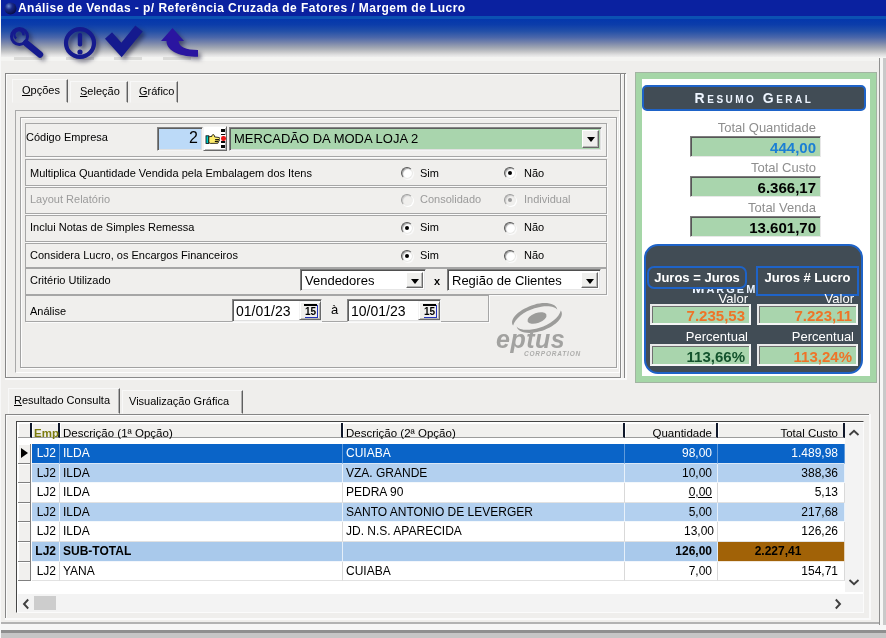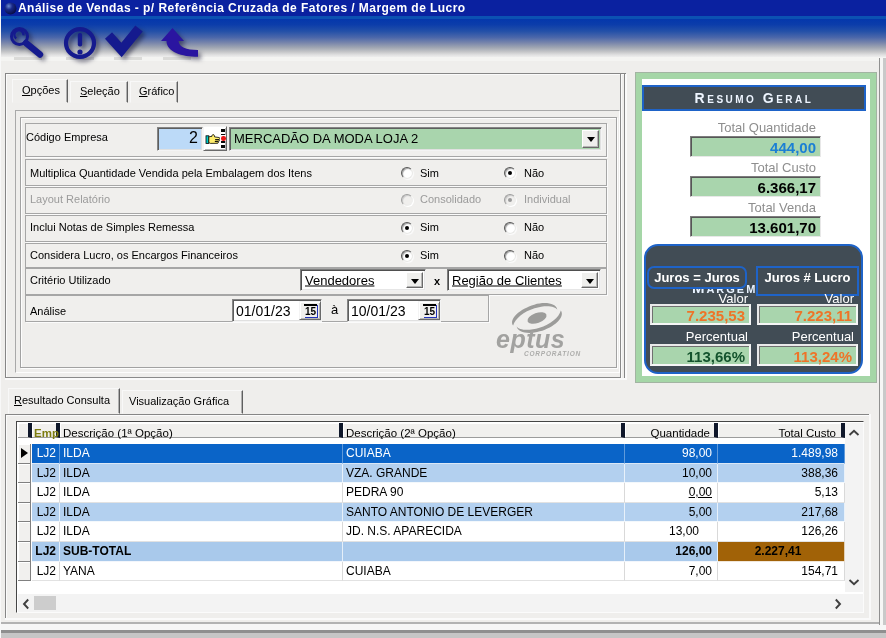--- a/index.html
+++ b/index.html
@@ -32,33 +32,33 @@
 
 
 .radio { position:absolute; width:12px; height:12px; border-radius:50%; background:#fff;
   border:1px solid; border-color:#585858 #e9e9e7 #e9e9e7 #585858; box-shadow:inset 1px 1px 1px #a2a2a2, 1px 1px 1px #fcfcfc; }
 .radio.on::after { content:""; position:absolute; left:3px; top:3px; width:4px; height:4px; border-radius:50%; background:#000; }
 .radio.dis { background:#f0efed; border-color:#9e9e9e #eeeeec #eeeeec #9e9e9e; box-shadow:inset 1px 1px 1px #c8c8c8, 1px 1px 0 #fff; }
 .radio.dis.on::after { background:#9a9a9a; }
 
 
 .combo { position:absolute; background:#fff; border:1px solid; border-color:#7d7d7d #f0f0f0 #f0f0f0 #7d7d7d; box-shadow:inset 1px 1px 0 #4f4f4f, inset -1px -1px 0 #e6e6e6; }
-.combo .ct { position:absolute; left:4px; top:50%; transform:translateY(-50%); font-size:13px; white-space:nowrap;text-decoration:underline; }
+.combo .ct { position:absolute; left:4px; top:50%; transform:translateY(-50%); font-size:13px; white-space:nowrap; }
 .cbtn { position:absolute; right:2px; top:2px; bottom:2px; width:17px; background:#efefed;
   border:1px solid; border-color:#fff #6a6a6a #6a6a6a #fff; box-shadow:inset -1px -1px 0 #b6b6b6; }
 .cbtn::after { content:""; position:absolute; left:4px; top:6px; border:4px solid transparent; border-top:5px solid #000; }
 
 
 .greenfield { position:absolute; background:#a9d5ad; border:1px solid; border-color:#7d7d7d #e8e8e8 #e8e8e8 #7d7d7d; box-shadow:inset 1px 1px 0 #565656; text-align:right; }
 .gflabel { position:absolute; color:#8e8e8e; font-size:13px; text-align:right; white-space:nowrap; }
 .mgfield { position:absolute; background:#a9d5ad; border:2px solid #e9e9e9; border-right-color:#f6f6f6; border-bottom-color:#f6f6f6; box-shadow:inset 1px 1px 0 #707070; text-align:right; }
 .scaps { font-variant:small-caps; font-weight:bold; letter-spacing:2px; }
 .gcell { position:absolute; top:0; height:20px; font-size:12px; line-height:19px; white-space:nowrap; overflow:hidden; }
 .gr { text-align:right; }
-.hdrcell { position:absolute; top:0; height:15px; background:#f1f0ee; border-right:4px solid #0f172a; border-bottom:1px solid #9c9c9c; box-shadow:inset 1px 1px 0 #fff; font-size:11.5px; line-height:20px; }
+.hdrcell { position:absolute; top:0; height:15px; background:#f1f0ee; border-right:2px solid #0f172a; border-bottom:1px solid #9c9c9c; box-shadow:inset 1px 1px 0 #fff; font-size:11.5px; line-height:20px; }
 .ind { position:absolute; left:0; width:13px; height:20px; background:#f1f0ee; border-right:1px solid #808080; border-bottom:1px solid #808080; box-shadow:inset 1px 1px 0 #fff; }
 
 
 .sbar { position:absolute; background:#f3f3f3; }
 </style>
 </head>
 <body>
 <div id="win">
 
   <div class="abs" id="titlebar"></div>
@@ -198,21 +198,21 @@
     <g transform="translate(49,17) rotate(-20)">
       <ellipse cx="0" cy="0" rx="10" ry="5" fill="#9c9c9a"></ellipse>
       <path d="M-25,-1 C-27,-9 -13,-14.5 2,-13.5 C14,-12.7 23,-7 22,-1 C21,-5 13,-9.5 1,-10 C-10,-10.5 -21,-7 -25,-1 Z" fill="#9c9c9a"></path>
       <path d="M25,1 C27,9 13,14.5 -2,13.5 C-14,12.7 -23,7 -22,1 C-21,5 -13,9.5 -1,10 C10,10.5 21,7 25,1 Z" fill="#9c9c9a"></path>
     </g>
     <text x="8" y="47" font-family="Liberation Sans, sans-serif" font-size="25" font-weight="bold" font-style="italic" fill="#a2a2a0" letter-spacing="0.5">eptus</text>
     <text x="36" y="55" font-family="Liberation Sans, sans-serif" font-size="6.5" font-weight="bold" font-style="italic" fill="#adadab" letter-spacing="0.8">CORPORATION</text>
   </svg>
 
   <div class="abs" style="left:635px; top:72px; width:242px; height:311px; background:#fff; border:1px solid #a2b4a2; box-shadow:inset 0 0 0 6px #a5d6a7;"></div>
-  <div class="abs" style="left:642px; top:85px; width:224px; height:26px; background:#414c55; border:2px solid #1e63c8; border-radius:0; text-align:center;">
+  <div class="abs" style="left:642px; top:85px; width:224px; height:26px; background:#414c55; border:2px solid #1e63c8; border-radius:5px; text-align:center;">
     <span class="scaps" style="font-size:14px; color:#eef5ff; line-height:22px; letter-spacing:2.5px;">Resumo Geral</span>
   </div>
   <div class="gflabel" style="right:70px; top:120px;">Total Quantidade</div>
   <div class="greenfield" style="left:690px; top:136px; width:131px; height:21px;">
       <span style="position:absolute;right:4px;top:2px;font-size:15px;font-weight:bold;color:#1b7fd4;">444,00</span>
     </div>
   <div class="gflabel" style="right:70px; top:160px;">Total Custo</div>
   <div class="greenfield" style="left:690px; top:176px; width:131px; height:21px;">
       <span style="position:absolute;right:4px;top:2px;font-size:15px;font-weight:bold;color:#000;">6.366,17</span>
     </div>
@@ -298,21 +298,21 @@
     <div class="gcell" style="left:42px; width:283px; height:19px; line-height:18px; background:#b3d0ef; color:#000; border-right:1px solid rgba(255,255,255,0.7); border-bottom:1px solid rgba(255,255,255,0.85); text-align:left; padding-left:3px; padding-right:0px; font-weight:normal;">ILDA</div>
     <div class="gcell" style="left:325px; width:282px; height:19px; line-height:18px; background:#b3d0ef; color:#000; border-right:1px solid rgba(255,255,255,0.7); border-bottom:1px solid rgba(255,255,255,0.85); text-align:left; padding-left:3px; padding-right:0px; font-weight:normal;">SANTO ANTONIO DE LEVERGER</div>
     <div class="gcell" style="left:607px; width:93px; height:19px; line-height:18px; background:#b3d0ef; color:#000; border-right:1px solid rgba(255,255,255,0.7); border-bottom:1px solid rgba(255,255,255,0.85); text-align:right; padding-left:0px; padding-right:5px; font-weight:normal;">5,00</div>
     <div class="gcell" style="left:700px; width:127px; height:19px; line-height:18px; background:#b3d0ef; color:#000; border-right:1px solid rgba(255,255,255,0.7); border-bottom:1px solid rgba(255,255,255,0.85); text-align:right; padding-left:0px; padding-right:6px; font-weight:normal;">217,68</div>
   </div>
   <div class="abs" style="left:18px; top:522px; width:827px; height:20px;">
     <div class="ind" style="height:20px;"></div>
     <div class="gcell" style="left:14px; width:28px; height:20px; line-height:19px; background:#ffffff; color:#000; border-right:1px solid #d9d9d9; border-bottom:1px solid #e2e2e2; text-align:right; padding-left:0px; padding-right:3px; font-weight:normal;">LJ2</div>
     <div class="gcell" style="left:42px; width:283px; height:20px; line-height:19px; background:#ffffff; color:#000; border-right:1px solid #d9d9d9; border-bottom:1px solid #e2e2e2; text-align:left; padding-left:3px; padding-right:0px; font-weight:normal;">ILDA</div>
     <div class="gcell" style="left:325px; width:282px; height:20px; line-height:19px; background:#ffffff; color:#000; border-right:1px solid #d9d9d9; border-bottom:1px solid #e2e2e2; text-align:left; padding-left:3px; padding-right:0px; font-weight:normal;">JD. N.S. APARECIDA</div>
-    <div class="gcell" style="left:607px; width:93px; height:20px; line-height:19px; background:#ffffff; color:#000; border-right:1px solid #d9d9d9; border-bottom:1px solid #e2e2e2; text-align:right; padding-left:0px; padding-right:18px; font-weight:normal;">13,00</div>
+    <div class="gcell" style="left:607px; width:93px; height:20px; line-height:19px; background:#ffffff; color:#000; border-right:1px solid #d9d9d9; border-bottom:1px solid #e2e2e2; text-align:right; padding-left:0px; padding-right:3px; font-weight:normal;">13,00</div>
     <div class="gcell" style="left:700px; width:127px; height:20px; line-height:19px; background:#ffffff; color:#000; border-right:1px solid #d9d9d9; border-bottom:1px solid #e2e2e2; text-align:right; padding-left:0px; padding-right:6px; font-weight:normal;">126,26</div>
   </div>
   <div class="abs" style="left:18px; top:542px; width:827px; height:20px;">
     <div class="ind" style="height:20px;"></div>
     <div class="gcell" style="left:14px; width:28px; height:20px; line-height:19px; background:#a9c9eb; color:#000; border-right:1px solid rgba(255,255,255,0.7); border-bottom:1px solid rgba(255,255,255,0.85); text-align:right; padding-left:0px; padding-right:3px; font-weight:bold;">LJ2</div>
     <div class="gcell" style="left:42px; width:283px; height:20px; line-height:19px; background:#a9c9eb; color:#000; border-right:1px solid rgba(255,255,255,0.7); border-bottom:1px solid rgba(255,255,255,0.85); text-align:left; padding-left:3px; padding-right:0px; font-weight:bold;">SUB-TOTAL</div>
     <div class="gcell" style="left:325px; width:282px; height:20px; line-height:19px; background:#a9c9eb; color:#000; border-right:1px solid rgba(255,255,255,0.7); border-bottom:1px solid rgba(255,255,255,0.85); text-align:left; padding-left:3px; padding-right:0px; font-weight:bold;"></div>
     <div class="gcell" style="left:607px; width:93px; height:20px; line-height:19px; background:#a9c9eb; color:#000; border-right:1px solid rgba(255,255,255,0.7); border-bottom:1px solid rgba(255,255,255,0.85); text-align:right; padding-left:0px; padding-right:5px; font-weight:bold;">126,00</div>
     <div class="gcell" style="left:700px; width:127px; height:20px; line-height:19px; background:#a16207; color:#000; border-right:1px solid rgba(255,255,255,0.7); border-bottom:1px solid rgba(255,255,255,0.85); text-align:center; padding-left:0px; padding-right:6px; font-weight:bold;">2.227,41</div>
   </div>

